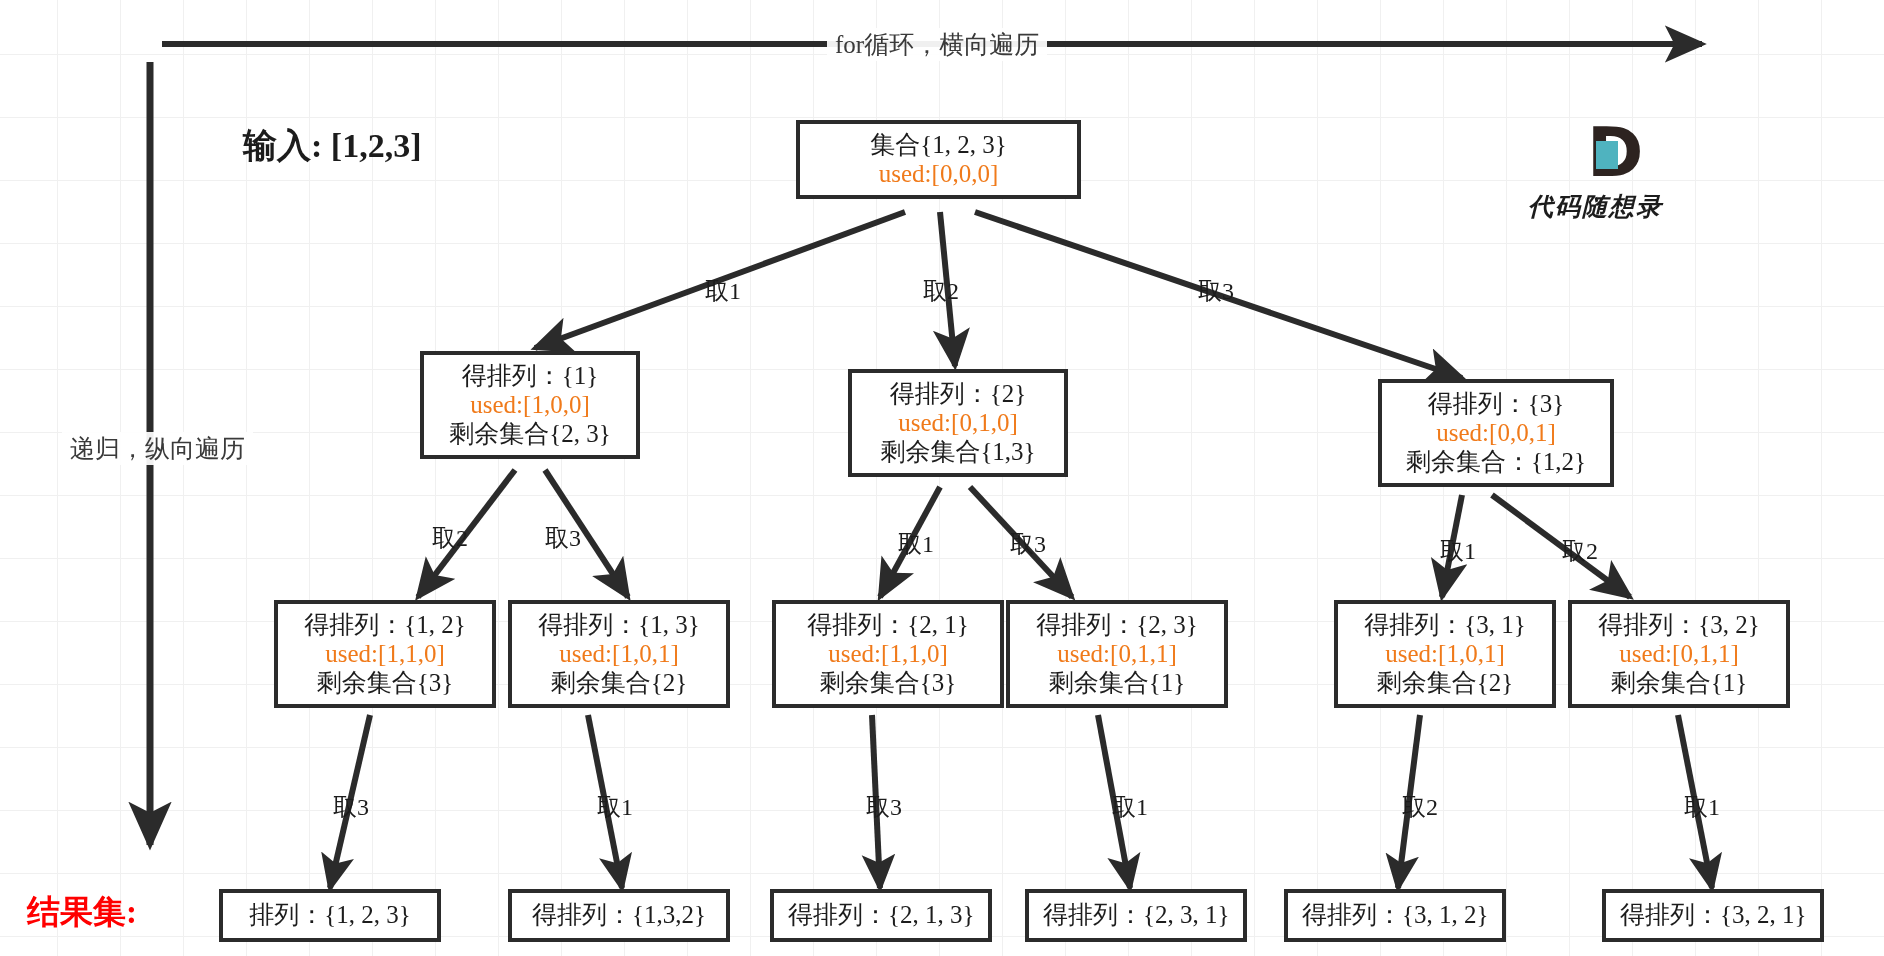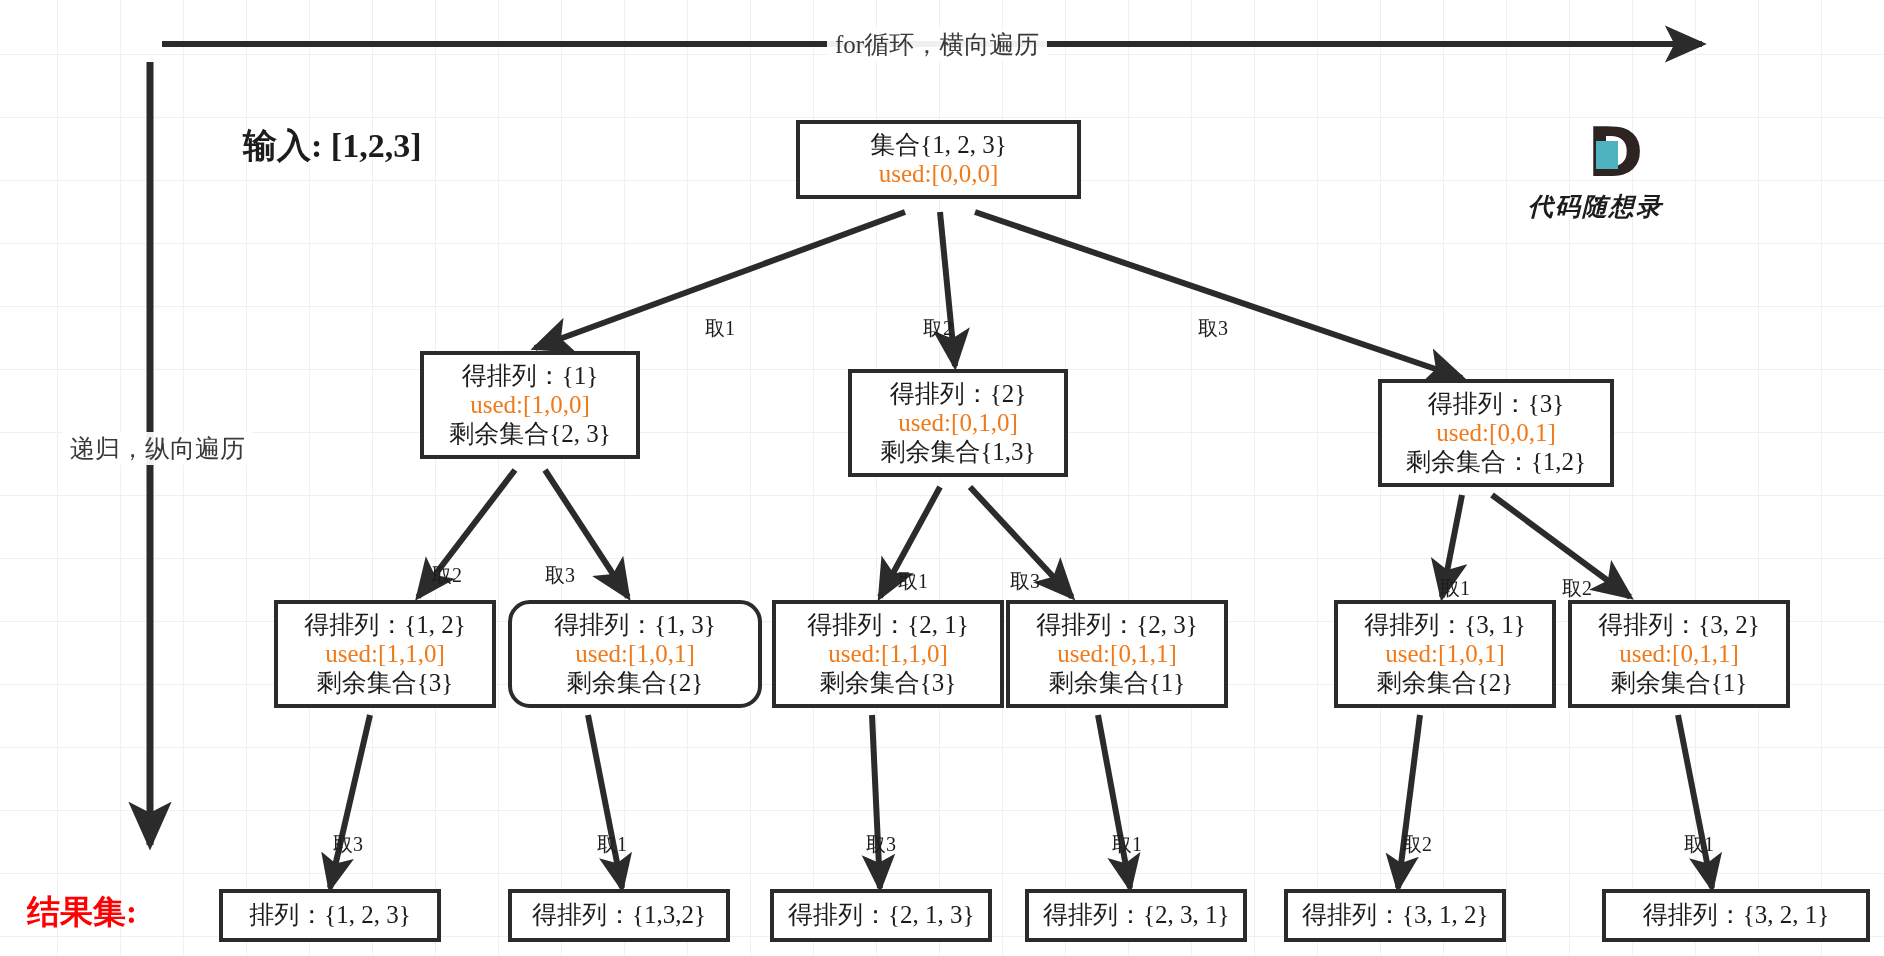--- a/index.html
+++ b/index.html
@@ -44,24 +44,23 @@
   }
   .node .used {
     color: #f07a1a;
   }
   .leaf {
     padding: 7px 14px 9px 14px;
     font-size: 25px;
   }
   .edge-label {
     position: absolute;
-    font-size: 20px;
-    color: #1c1c1c;
-    white-space: nowrap;
-    margin-top: 40px;
+    font-size: 24px;
+    color: #1c1c1c;
+    white-space: nowrap;
   }
   .axis-label {
     position: absolute;
     font-size: 25px;
     color: #3a3a3a;
     white-space: nowrap;
     background: rgba(255,255,255,0.93);
     padding: 0 8px;
   }
   #input-label {
@@ -192,21 +191,21 @@
     <div>得排列：{3}</div>
     <div class="used">used:[0,0,1]</div>
     <div>剩余集合：{1,2}</div>
   </div>
 
   <div class="node" style="left:274px; top:600px; width:222px;">
     <div>得排列：{1, 2}</div>
     <div class="used">used:[1,1,0]</div>
     <div>剩余集合{3}</div>
   </div>
-  <div class="node" style="left:508px; top:600px; width:254px;border-radius:22px;">
+  <div class="node" style="left:508px; top:600px; width:222px;">
     <div>得排列：{1, 3}</div>
     <div class="used">used:[1,0,1]</div>
     <div>剩余集合{2}</div>
   </div>
   <div class="node" style="left:772px; top:600px; width:232px;">
     <div>得排列：{2, 1}</div>
     <div class="used">used:[1,1,0]</div>
     <div>剩余集合{3}</div>
   </div>
   <div class="node" style="left:1006px; top:600px; width:222px;">
@@ -223,21 +222,21 @@
     <div>得排列：{3, 2}</div>
     <div class="used">used:[0,1,1]</div>
     <div>剩余集合{1}</div>
   </div>
 
   <div class="node leaf" style="left:219px; top:889px; width:222px;">排列：{1, 2, 3}</div>
   <div class="node leaf" style="left:508px; top:889px; width:222px;">得排列：{1,3,2}</div>
   <div class="node leaf" style="left:770px; top:889px; width:222px;">得排列：{2, 1, 3}</div>
   <div class="node leaf" style="left:1025px; top:889px; width:222px;">得排列：{2, 3, 1}</div>
   <div class="node leaf" style="left:1284px; top:889px; width:222px;">得排列：{3, 1, 2}</div>
-  <div class="node leaf" style="left:1602px; top:889px; width:268px;">得排列：{3, 2, 1}</div>
+  <div class="node leaf" style="left:1602px; top:889px; width:222px;">得排列：{3, 2, 1}</div>
 
   <div class="edge-label" style="left:705px; top:275px;">取1</div>
   <div class="edge-label" style="left:923px; top:275px;">取2</div>
   <div class="edge-label" style="left:1198px; top:275px;">取3</div>
 
   <div class="edge-label" style="left:432px; top:522px;">取2</div>
   <div class="edge-label" style="left:545px; top:522px;">取3</div>
   <div class="edge-label" style="left:898px; top:528px;">取1</div>
   <div class="edge-label" style="left:1010px; top:528px;">取3</div>
   <div class="edge-label" style="left:1440px; top:535px;">取1</div>

